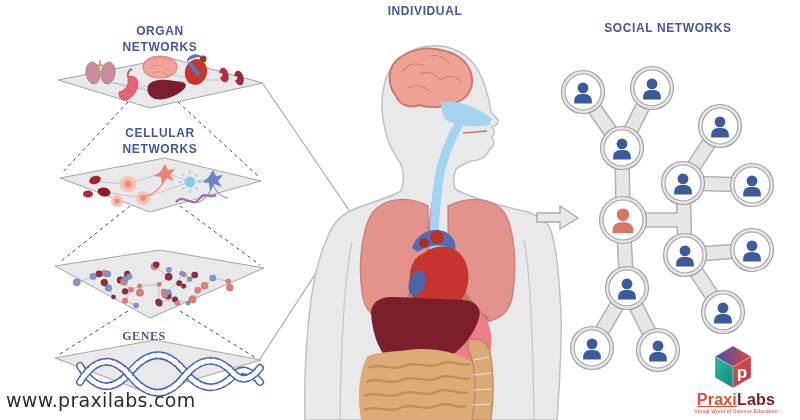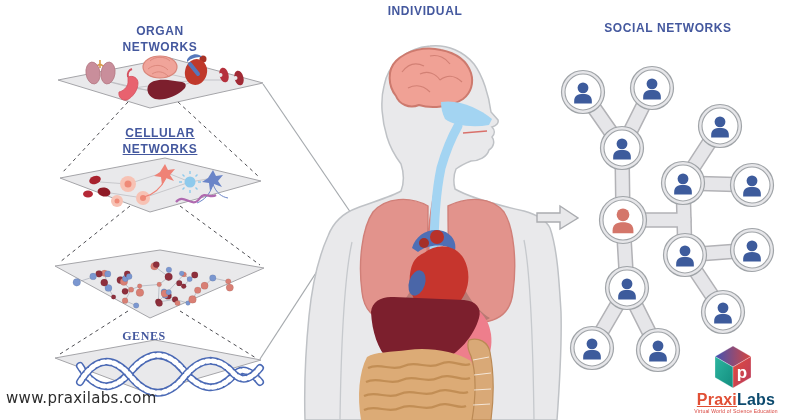--- a/index.html
+++ b/index.html
@@ -2,31 +2,31 @@
 <html><head>
 <meta charset="utf-8">
 <style>
   html,body{margin:0;padding:0;background:#fff;}
   .canvas{position:relative;width:800px;height:420px;background:#ffffff;overflow:hidden;
           font-family:"Liberation Sans",sans-serif;}
   .art{position:absolute;left:0;top:0;}
   .label{position:absolute;text-align:center;font-weight:700;font-size:12px;line-height:1.3;
          letter-spacing:.6px;color:#44589e;}
   .lbl-organ{left:100px;top:24px;width:120px;}
-  .lbl-cellular{left:100px;top:126px;width:120px;text-decoration:underline;}
+  .lbl-cellular{left:100px;top:126px;width:120px;}
   .lbl-molecular{left:100px;top:220px;width:120px;}
   .lbl-genes{left:84px;top:329px;width:120px;font-family:Liberation Serif, serif;}
   .lbl-individual{left:345px;top:4px;width:160px;}
   .lbl-social{left:558px;top:21px;width:220px;}
-  .website{position:absolute;left:6px;top:389px;font-size:15px;color:#2d2d2d;letter-spacing:.3px;
+  .website{position:absolute;left:6px;top:389px;font-size:19px;color:#2d2d2d;letter-spacing:.3px;
            font-family:"DejaVu Sans",sans-serif;}
   .brand{position:absolute;left:666px;top:391px;width:140px;text-align:center;
          font-weight:700;font-size:16px;letter-spacing:.2px;}
   .brand .p1{color:#e14f35;text-decoration:underline;}
-  .brand .p2{color:#0c4a6e;}
+  .brand .p2{color:#7f1d1d;}
   .tagline{position:absolute;left:666px;top:408px;width:140px;text-align:center;
            font-size:5px;color:#d8453e;letter-spacing:.2px;}
 </style>
 </head>
 <body>
 
 <div class="canvas">
 
 <svg class="art" width="800" height="420" viewBox="0 0 800 420">
   <defs>

